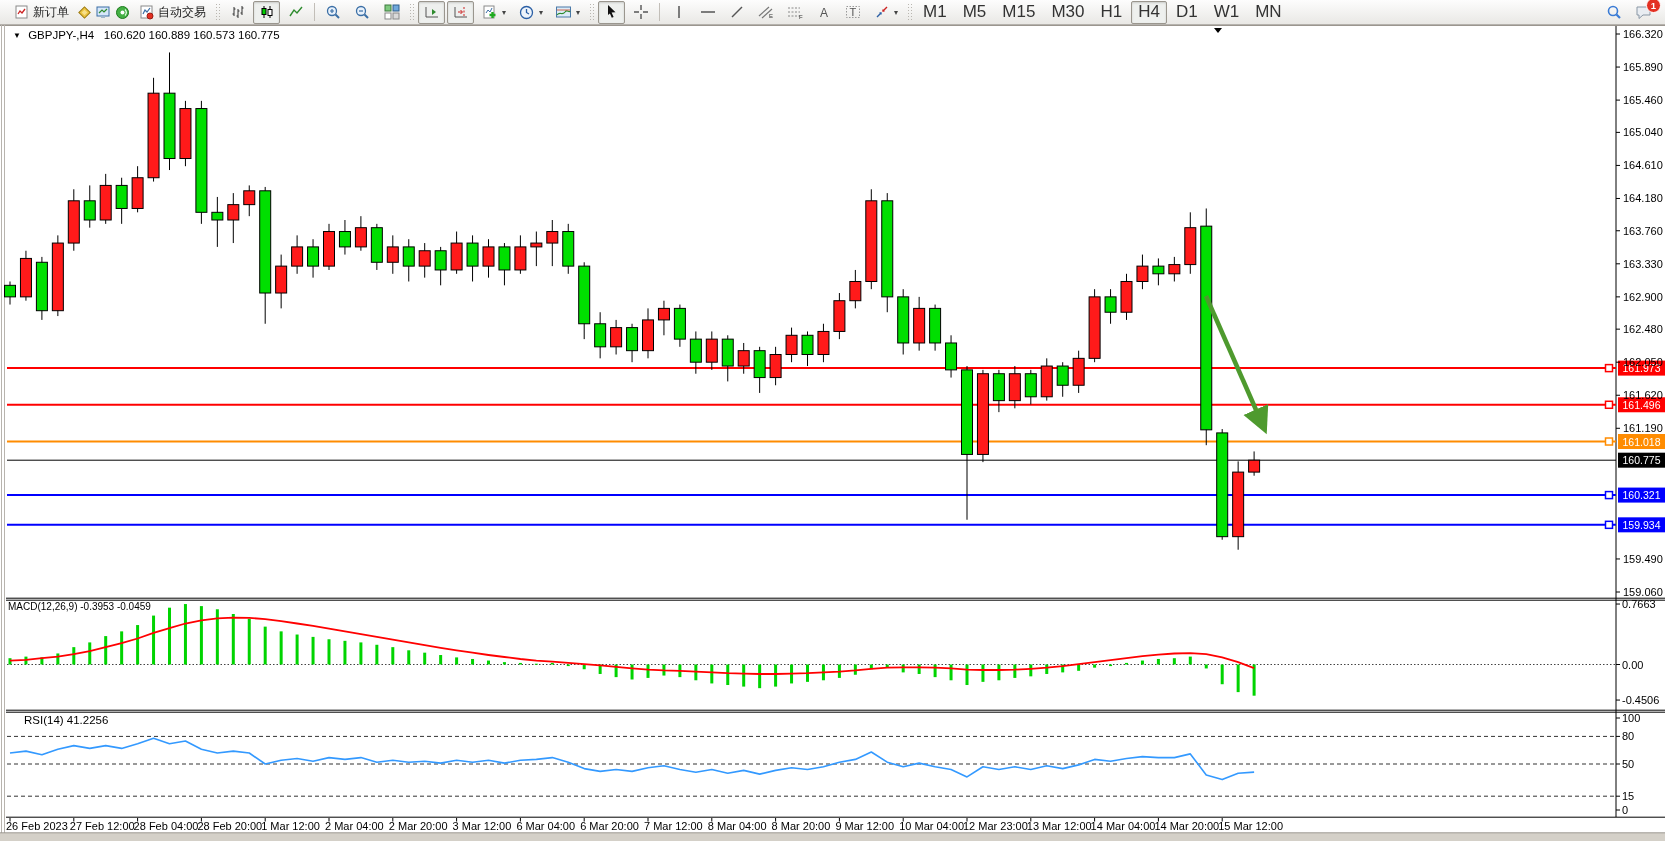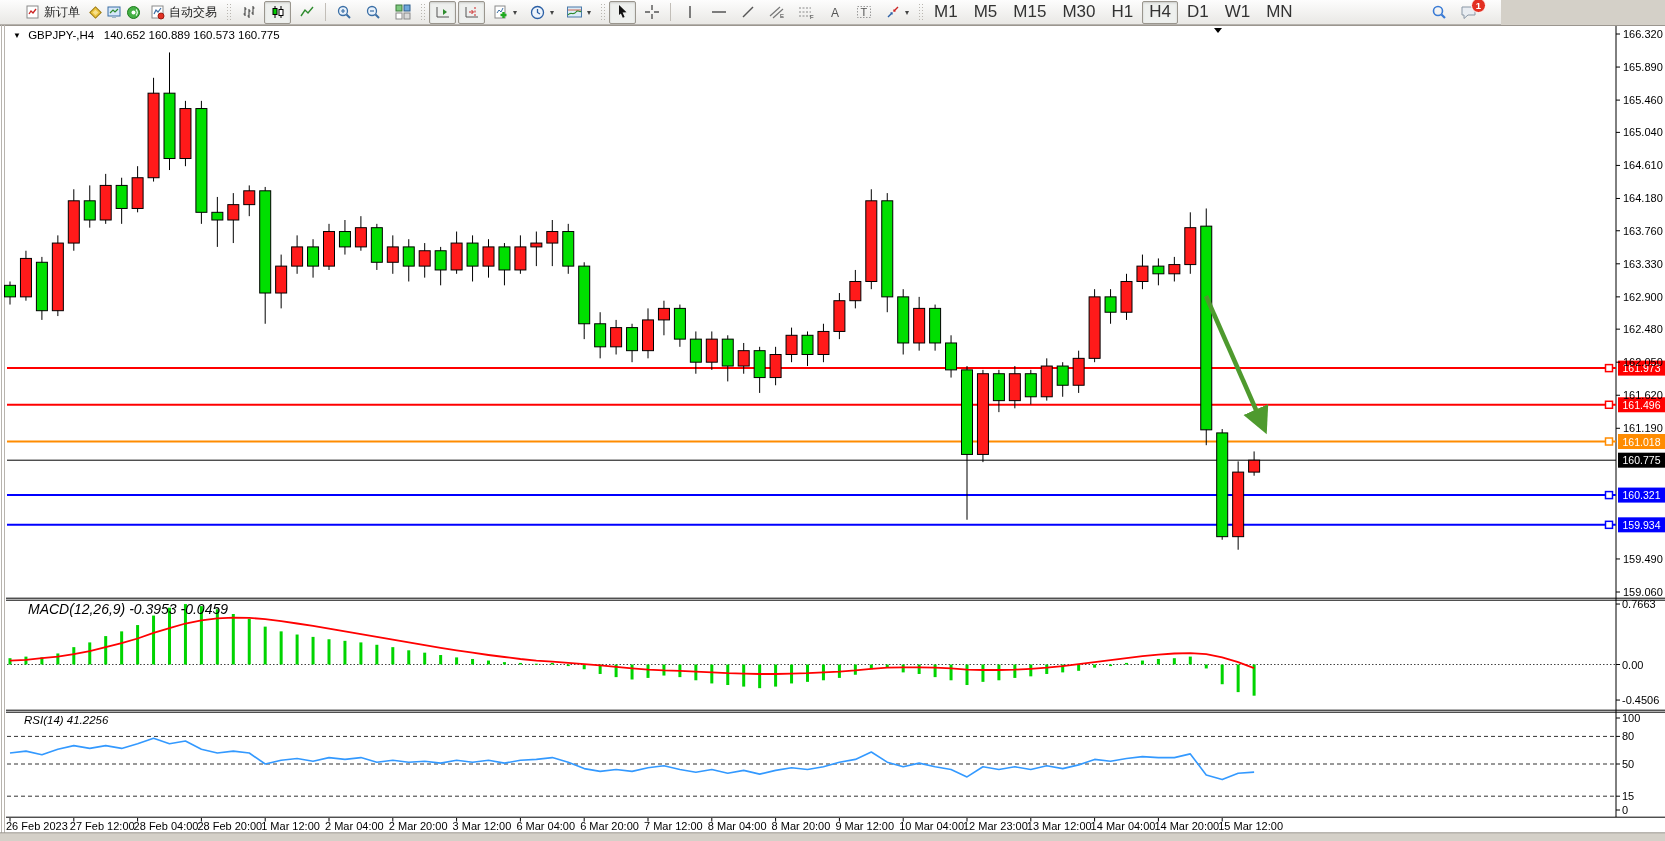--- a/index.html
+++ b/index.html
@@ -1,40 +1,40 @@
 <!DOCTYPE html>
 <html><head>
 <meta charset="utf-8">
 <style>
   html,body{margin:0;padding:0;width:1665px;height:841px;overflow:hidden;
     font-family:"Liberation Sans",sans-serif;background:#d4d0c8;}
   
-  .toolbar{position:absolute;left:0;top:0;width:1501px;height:25px;
+  .toolbar{position:absolute;left:0;top:0;width:1665px;height:25px;
     background:linear-gradient(#fdfdfd,#e9e8e5);border-bottom:1px solid #b5b2ad;
-    display:flex;align-items:center;gap:2px;padding:0 19px;box-sizing:border-box;font-size:12px;color:#222;}
+    display:flex;align-items:center;gap:2px;padding:0 8px;box-sizing:border-box;font-size:12px;color:#222;}
   .grip{width:5px;height:18px;margin:0 2px;
     background-image:radial-gradient(#b9b6b0 35%,transparent 36%);background-size:3px 3px;}
   .sep{width:1px;height:18px;background:#c2beb8;margin:0 3px;}
   .tb-btn{display:flex;align-items:center;gap:3px;height:21px;padding:0 4px;border:1px solid transparent;
     border-radius:2px;cursor:default;white-space:nowrap;}
   .pressed{border:1px solid #9a968e;background:#eef0ee;box-shadow:inset 0 1px 2px rgba(0,0,0,.15);}
   .ic{width:17px;height:17px;display:inline-flex;align-items:center;justify-content:center;}
   .caret{font-size:8px;color:#444;margin-left:1px;}
   .tf{padding:0 6px;font-size:17px;color:#333;}
   .spacer{flex:1;}
   .badge{position:absolute;right:-5px;top:-4px;background:#e33022;color:#fff;border-radius:8px;
     min-width:13px;height:13px;font-size:9.5px;display:flex;align-items:center;justify-content:center;
     border:1px solid #fff;font-weight:bold;}
   .chat-wrap{position:relative;}
   
   .overlay{position:absolute;color:#000;white-space:nowrap;}
   .chart-title{left:13px;top:29px;font-size:11.5px;}
   .chart-title .tri{font-size:8px;vertical-align:1px;margin-right:4px;}
-  .macd-label{left:28px;top:601px;font-size:14px;font-style:italic;}
-  .rsi-label{left:24px;top:714px;font-size:11.5px;font-style:italic;}
+  .macd-label{left:8px;top:601px;font-size:10px;}
+  .rsi-label{left:24px;top:714px;font-size:11.5px;}
   svg text{font-family:"Liberation Sans",sans-serif;}
 </style>
 </head>
 <body>
 
 <svg id="chart-svg" style="position:absolute;left:0;top:0;" width="1665" height="841" viewBox="0 0 1665 841">
   <defs>
     <marker id="ah" markerWidth="7" markerHeight="7" refX="4.5" refY="3" orient="auto">
       <path d="M0,0 L6,3 L0,6 Z" fill="#4E9A2E"></path>
     </marker>
@@ -423,21 +423,21 @@
       <text x="1218.2" y="829.5" font-size="11" fill="#000">15 Mar 12:00</text>
     </g>
   <g id="g-anno">
       <line x1="1206" y1="296" x2="1264" y2="428" stroke="#4E9A2E" stroke-width="4.5" marker-end="url(#ah)"></line>
     </g>
 </svg>
 
 <div class="overlay chart-title">
   <span class="tri">▼</span>
   <span>GBPJPY-,H4</span>&nbsp;&nbsp;
-  <span>140.652 160.889 160.573 160.775</span>
+  <span>160.620 160.889 160.573 160.775</span>
 </div>
 <div class="overlay macd-label">MACD(12,26,9) -0.3953 -0.0459</div>
 <div class="overlay rsi-label">RSI(14) 41.2256</div>
 
 <div class="toolbar">
   <div class="tb-btn">
     <span class="ic">
       <svg width="16" height="16">
           <rect x="2" y="2" width="11" height="12" fill="#fff" stroke="#8a8a8a"></rect>
           <path d="M4 10 L6 7 L8 9 L11 5" stroke="#cc2222" fill="none" stroke-width="1.3"></path>

